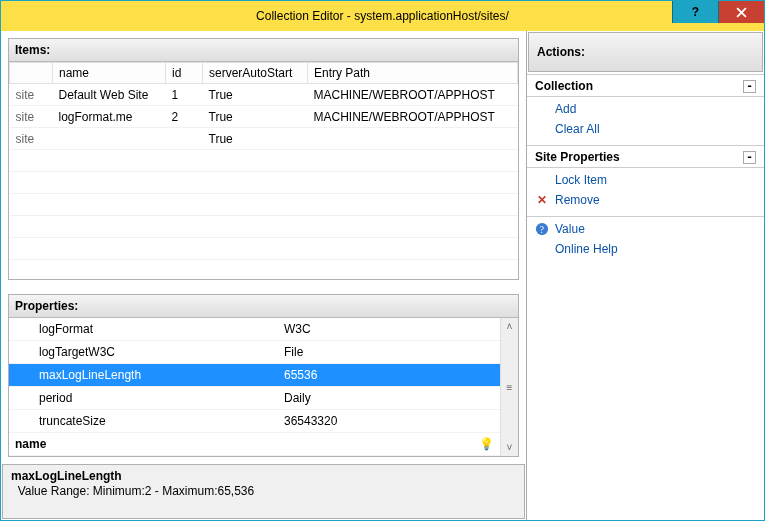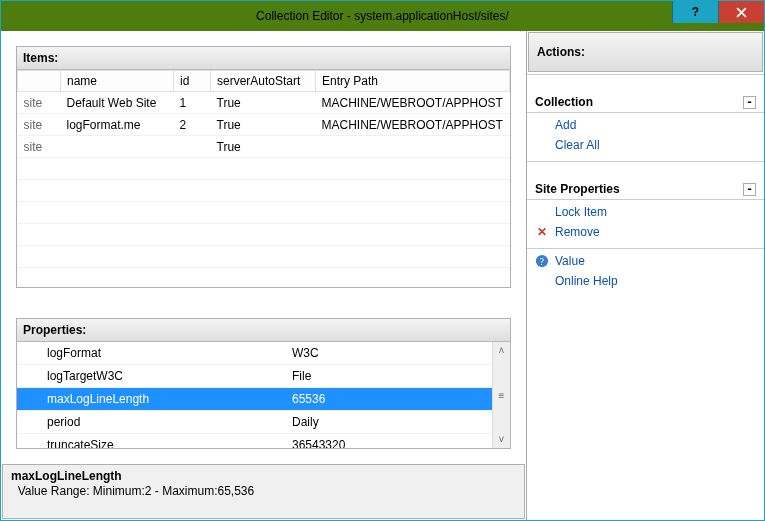--- a/index.html
+++ b/index.html
@@ -1,26 +1,26 @@
 <!DOCTYPE html>
 <html><head>
 <meta charset="utf-8">
 <style>
   html,body{margin:0;padding:0;font-family:"Segoe UI",Tahoma,sans-serif;font-size:12px;background:#fff;color:#000}
   .window{width:765px;height:521px;border:1px solid #1ca4c4;box-sizing:border-box;display:flex;flex-direction:column;overflow:hidden}
-  .titlebar{height:30px;background:#4d7c0f;display:flex;align-items:center;position:relative}
+  .titlebar{height:30px;background:#fde047;display:flex;align-items:center;position:relative}
   .title{flex:1;text-align:center;color:#000;font-size:12px}
   .title-buttons{position:absolute;right:0;top:0;display:flex;height:22px}
   .tbtn{width:45px;display:flex;align-items:center;justify-content:center;border-left:1px solid #0a6e85}
   .tbtn.help{background:#1ca4c4}
   .tbtn.close{background:#c84031;color:#fff}
   .body{flex:1;display:flex;min-height:0}
   .left{width:525px;display:flex;flex-direction:column;border-right:1px solid #aaa;min-height:0}
   .right{flex:1;display:flex;flex-direction:column;min-height:0}
-  .panel{border:1px solid #b0b0b0;margin:15px;display:flex;flex-direction:column;min-height:0}
+  .panel{border:1px solid #b0b0b0;margin:7px;display:flex;flex-direction:column;min-height:0}
   .panel-head{background:linear-gradient(#f4f4f4,#dedede);border-bottom:1px solid #b8b8b8;padding:4px 6px;font-weight:bold}
   .items-panel{height:240px}
   .grid{flex:1;overflow:auto;background:#fff}
   table{border-collapse:collapse;width:100%}
   th{background:#fdfdfd;border:1px solid #e0e0e0;text-align:left;font-weight:normal;padding:3px 6px;font-size:12px}
   td{border-bottom:1px solid #f0f0f0;padding:2px 6px;height:17px;font-size:12px}
   td.key{color:#666}
   .props-panel{flex:1}
   .props-body{flex:1;display:flex;overflow:hidden;position:relative}
   .props-table{flex:1;overflow:auto}
@@ -28,21 +28,21 @@
   .props-table td{padding:2px 4px 2px 6px;height:18px;border:none;border-bottom:1px solid #f2f2f2}
   .props-table tr td:first-child{width:235px;padding-left:30px}
   .props-table tr.sel td{background:#1e90ff;color:#fff}
   .props-table tr.group td:first-child{padding-left:6px;font-weight:bold}
   .scroll-col{width:17px;background:#efefef;border-left:1px solid #ddd;display:flex;flex-direction:column;justify-content:space-between;align-items:center;font-size:10px;color:#666}
   .scroll-btn{height:17px;display:flex;align-items:center;justify-content:center;width:100%}
   .desc-panel{border:1px solid #b0b0b0;margin:0 1px 1px 1px;padding:4px 8px;background:#f0f0f0;height:55px;box-sizing:border-box}
   .desc-panel .t{font-weight:bold;margin-bottom:1px}
   .right .panel-head{padding:12px 8px}
   .section{margin:2px 0}
-  .section-head{display:flex;justify-content:space-between;align-items:center;padding:20px 8px 3px 8px;font-weight:bold;border-bottom:1px solid #ccc;border-top:1px solid #ccc;background:#fff}
+  .section-head{display:flex;justify-content:space-between;align-items:center;padding:4px 8px 3px 8px;font-weight:bold;border-bottom:1px solid #ccc;border-top:1px solid #ccc;background:#fff}
   .links{padding:2px 0}
   .link{display:flex;gap:6px;padding:3px 8px 3px 28px;color:#0a53a8;cursor:pointer;position:relative}
   .link .ic{position:absolute;left:8px;width:14px;height:14px;display:flex;align-items:center;justify-content:center}
   .collapse{font-family:monospace;border:1px solid #aaa;width:11px;height:11px;line-height:9px;text-align:center;font-size:11px}
   .x-ic{color:#c0392b;font-weight:bold}
   .h-ic svg{width:14px;height:14px}
 </style>
 </head>
 <body>
 

